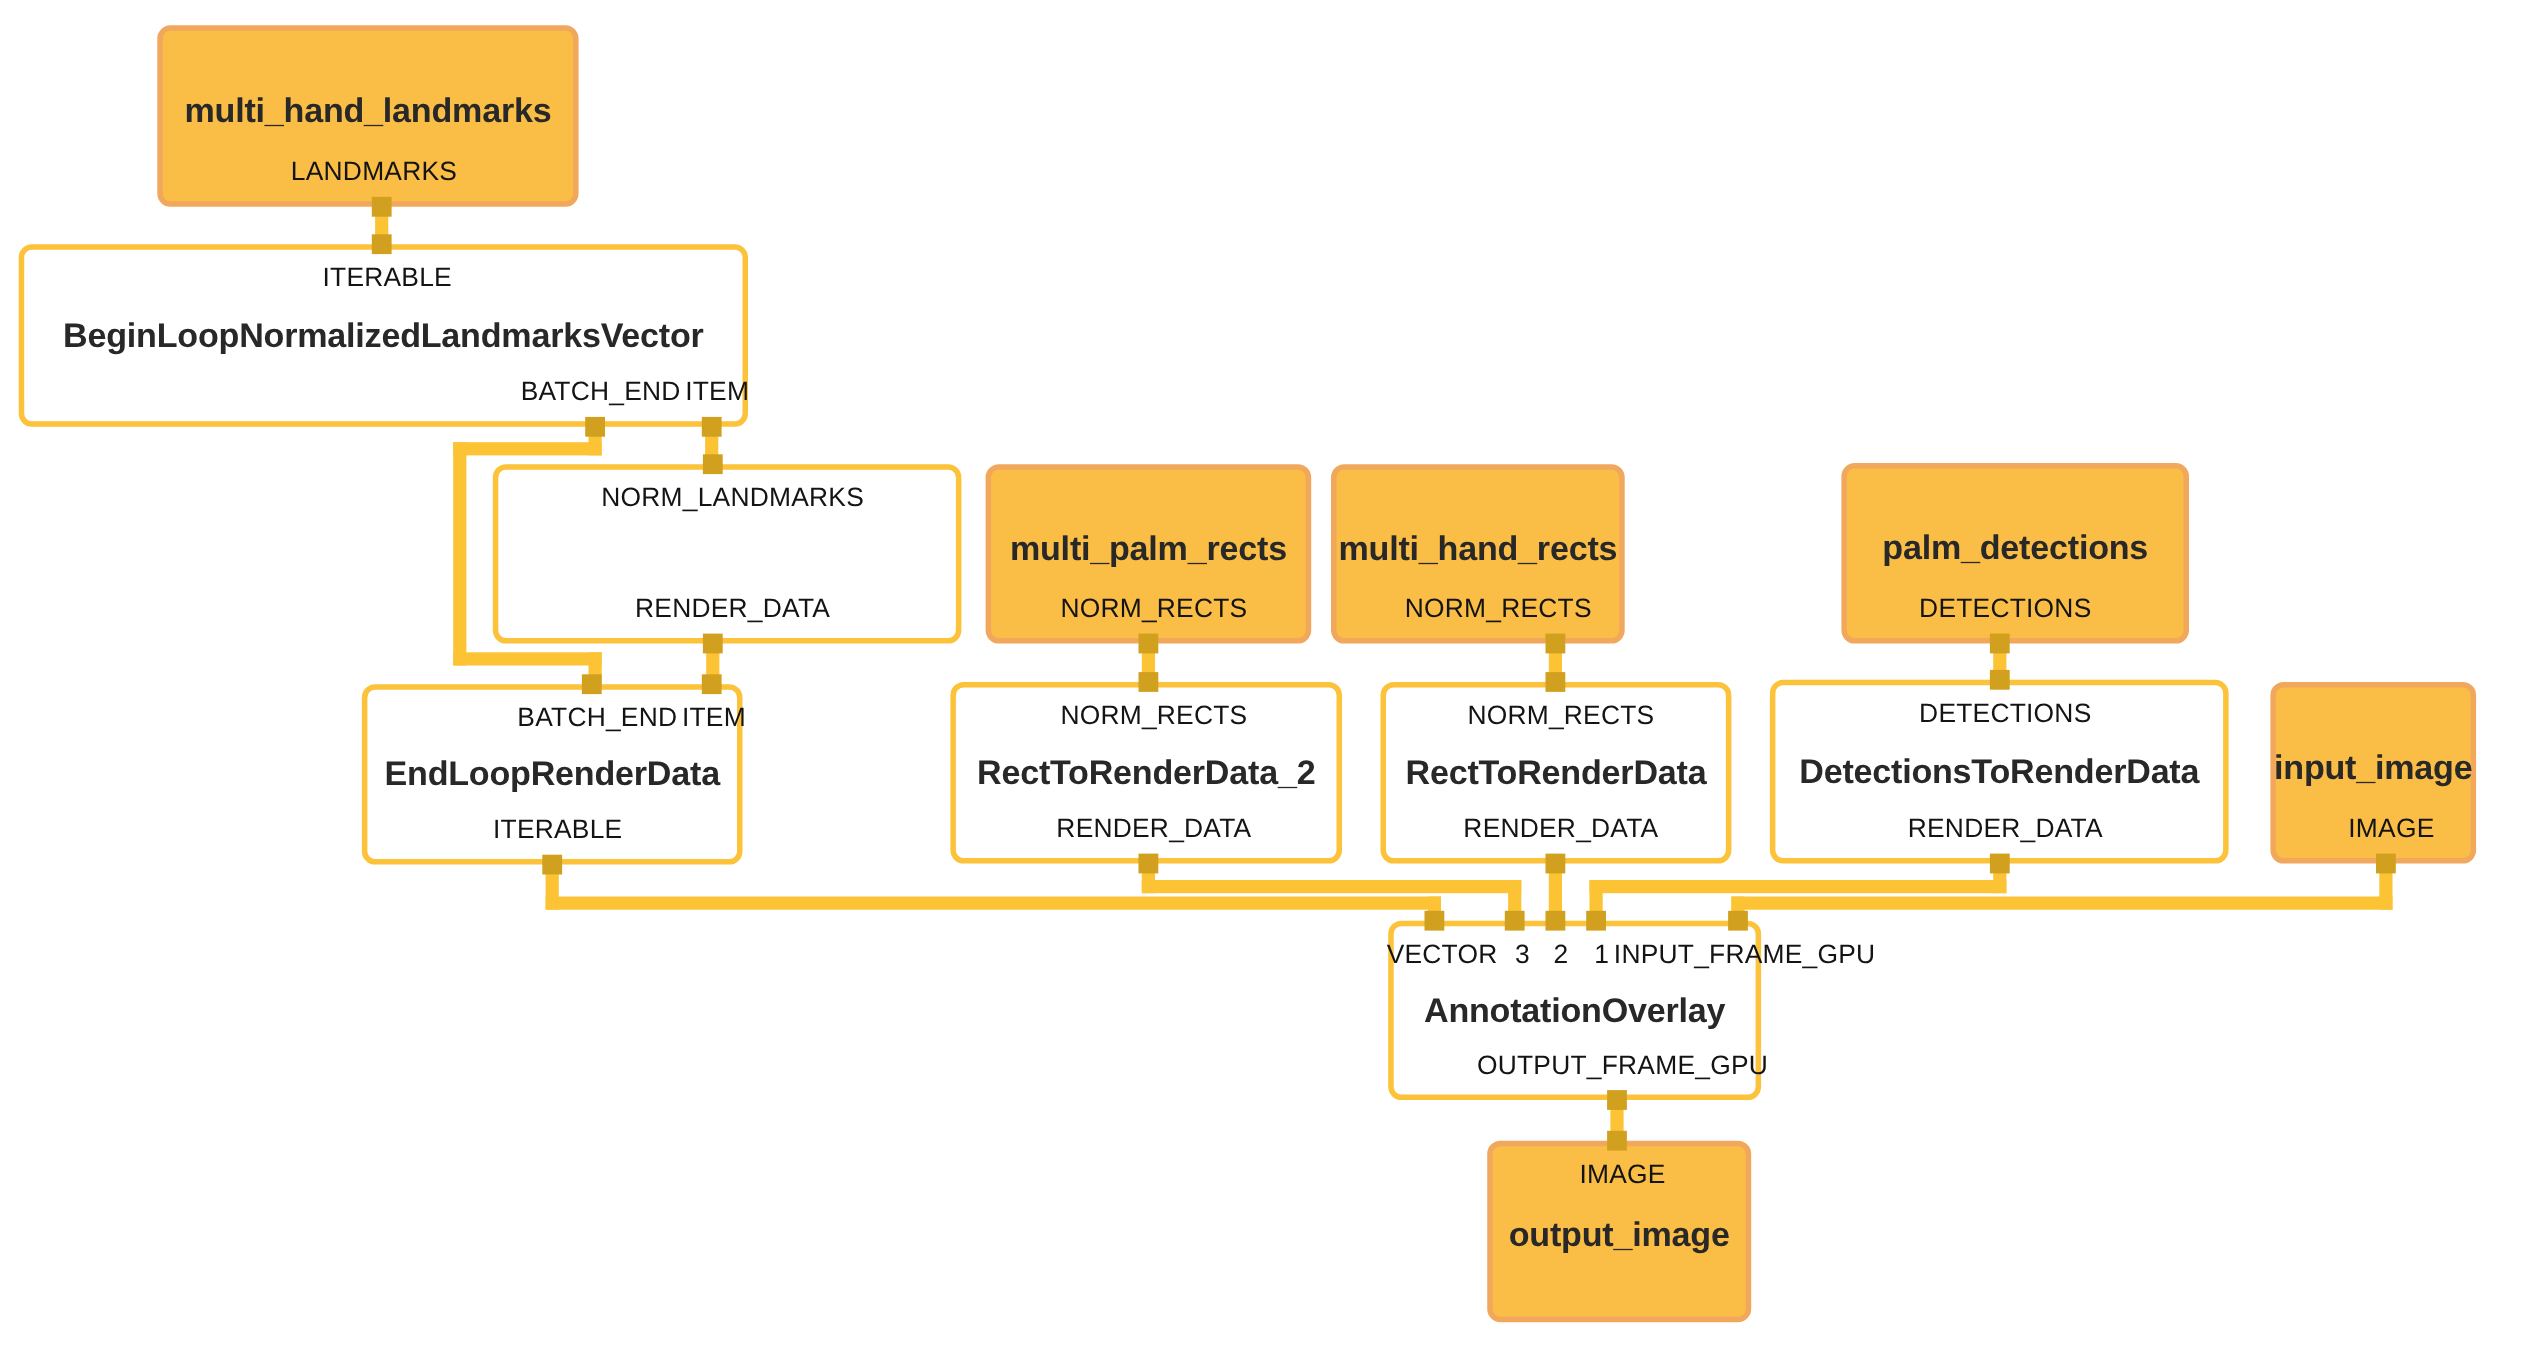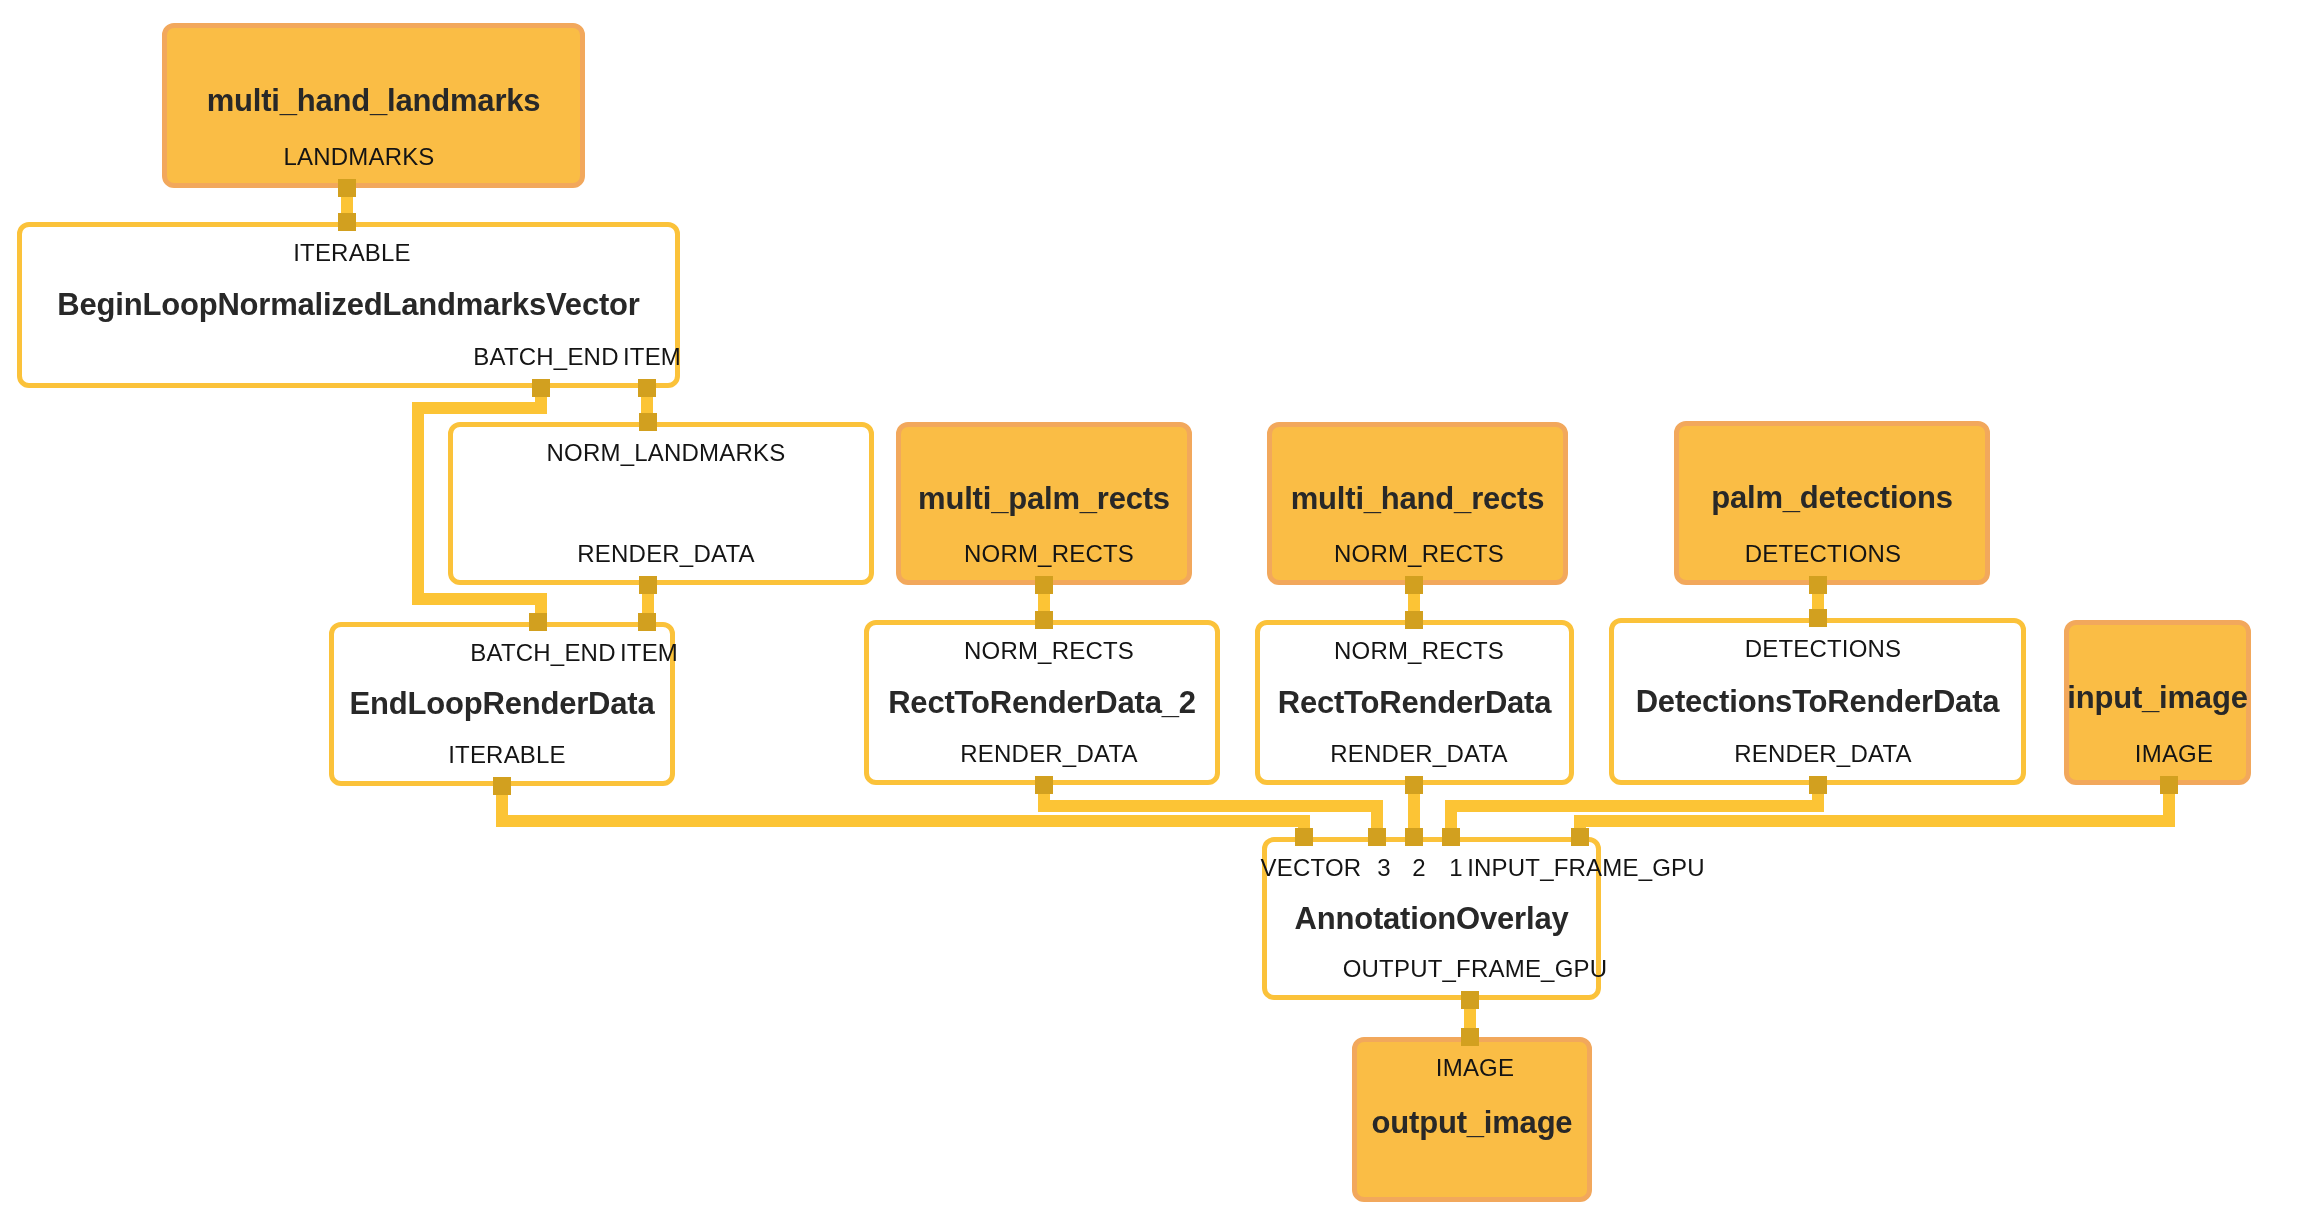--- a/index.html
+++ b/index.html
@@ -102,21 +102,21 @@
   <div class="edge" style="left:1812px;top:785px;width:12px;height:27px"></div>
   <div class="edge" style="left:1445px;top:800px;width:379px;height:12px"></div>
   <div class="edge" style="left:1445px;top:800px;width:12px;height:37px"></div>
 
   <div class="edge" style="left:2163px;top:785px;width:12px;height:42px"></div>
   <div class="edge" style="left:1574px;top:815px;width:601px;height:12px"></div>
   <div class="edge" style="left:1574px;top:815px;width:12px;height:22px"></div>
 
   <div class="edge" style="left:1464px;top:1000px;width:12px;height:37px"></div>
 
-  <div class="node stream src" style="left:162px;top:23px;width:423px;height:165px">
+  <div class="node stream src" style="left:143px;top:23px;width:383px;height:165px">
     <div class="title">multi_hand_landmarks</div>
     <div class="port-label bottom" style="left:192px">LANDMARKS</div>
   </div>
 
   <div class="node calc" style="left:17px;top:222px;width:663px;height:166px">
     <div class="port-label top" style="left:330px">ITERABLE</div>
     <div class="title">BeginLoopNormalizedLandmarksVector</div>
     <div class="port-label bottom" style="left:524px">BATCH_END</div>
     <div class="port-label bottom" style="left:630px">ITEM</div>
   </div>
@@ -137,21 +137,21 @@
     <div class="title">multi_palm_rects</div>
     <div class="port-label bottom" style="left:148px">NORM_RECTS</div>
   </div>
 
   <div class="node calc" style="left:864px;top:620px;width:356px;height:165px">
     <div class="port-label top" style="left:180px">NORM_RECTS</div>
     <div class="title">RectToRenderData_2</div>
     <div class="port-label bottom" style="left:180px">RENDER_DATA</div>
   </div>
 
-  <div class="node stream src" style="left:1267px;top:422px;width:301px;height:163px">
+  <div class="node stream src" style="left:1210px;top:422px;width:267px;height:163px">
     <div class="title">multi_hand_rects</div>
     <div class="port-label bottom" style="left:147px">NORM_RECTS</div>
   </div>
 
   <div class="node calc" style="left:1255px;top:620px;width:319px;height:165px">
     <div class="port-label top" style="left:159px">NORM_RECTS</div>
     <div class="title">RectToRenderData</div>
     <div class="port-label bottom" style="left:159px">RENDER_DATA</div>
   </div>
 

